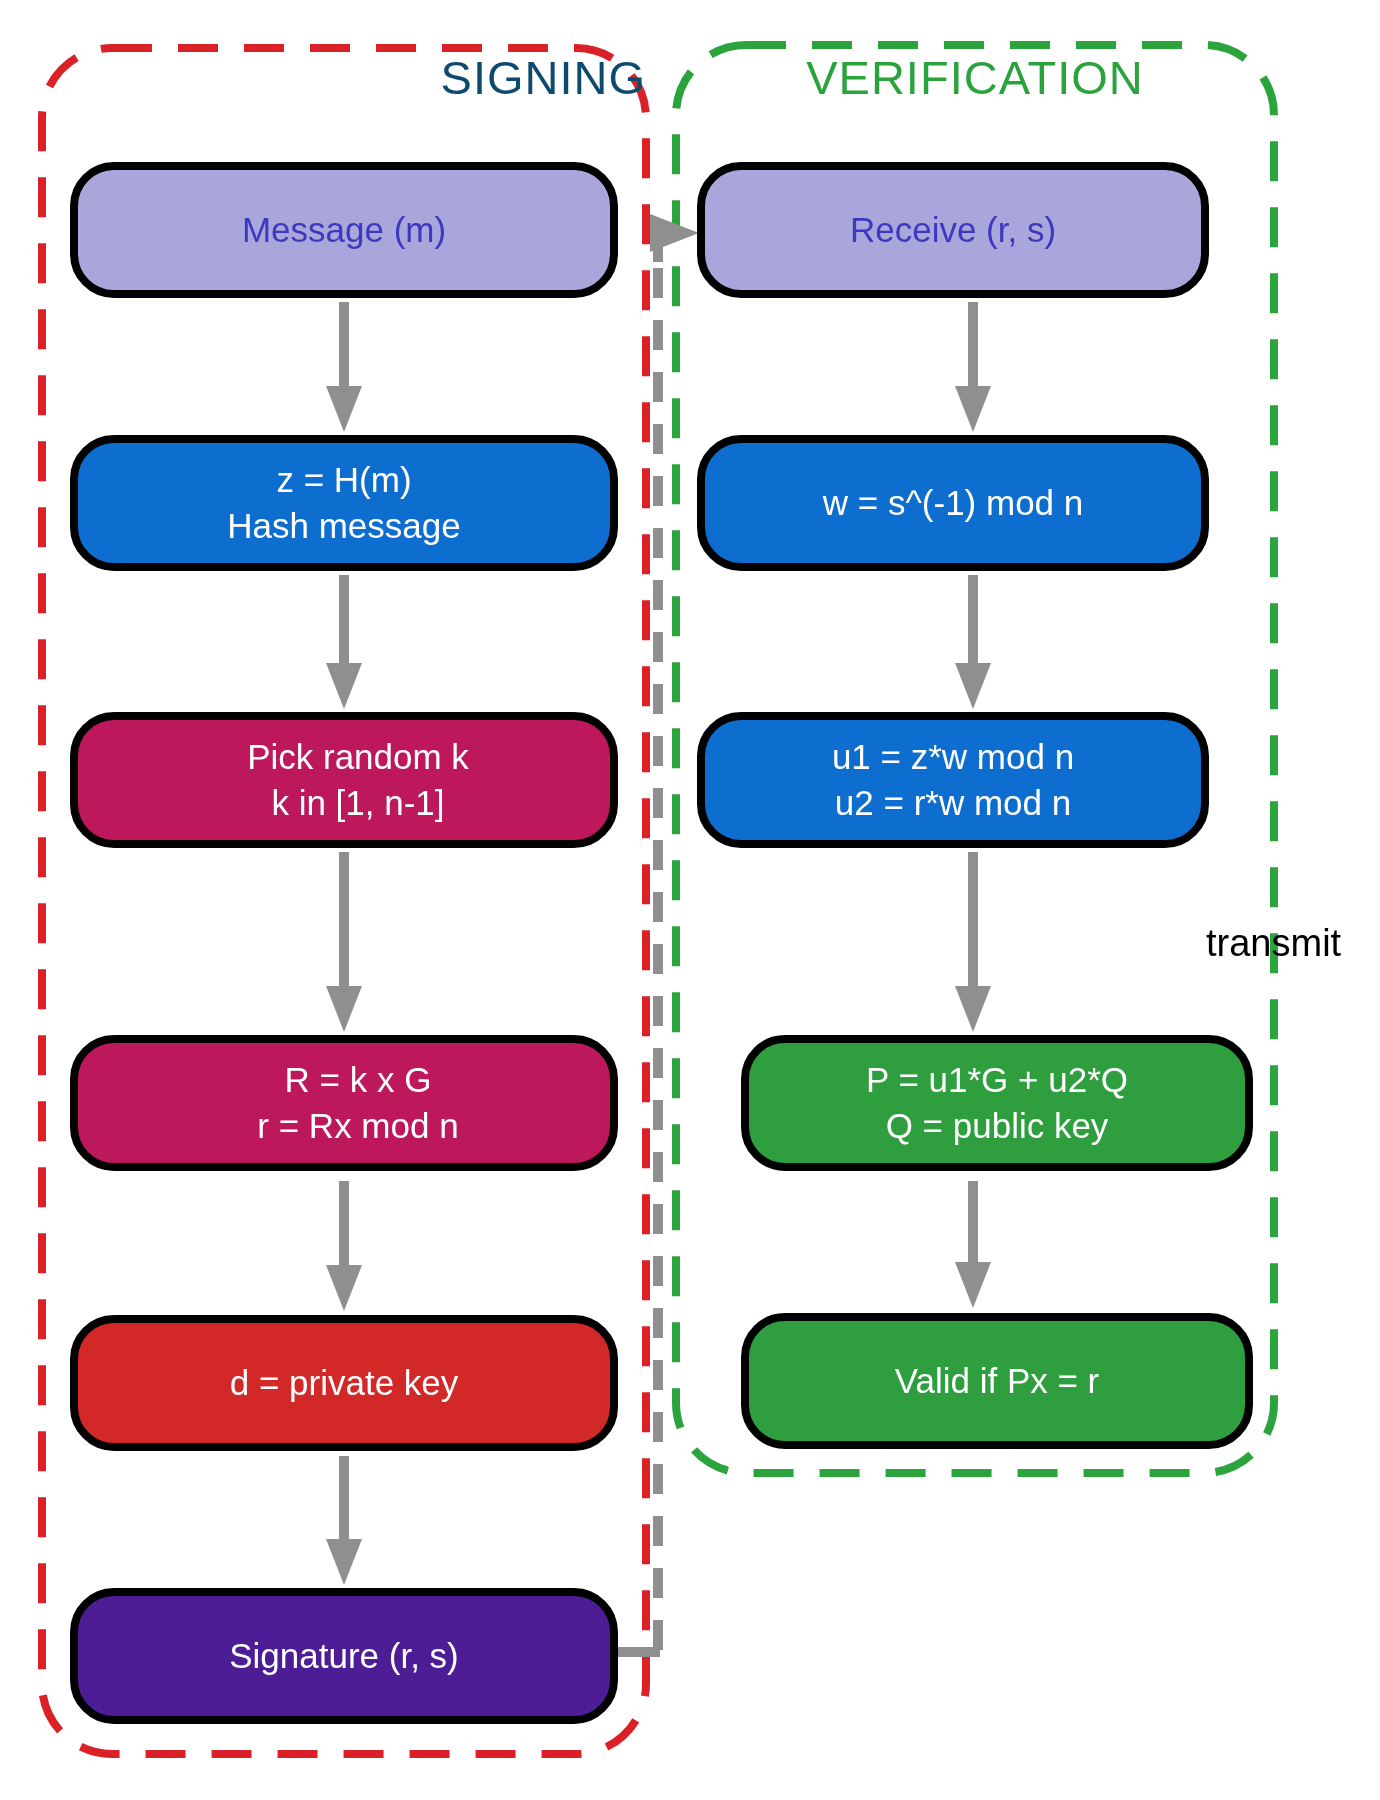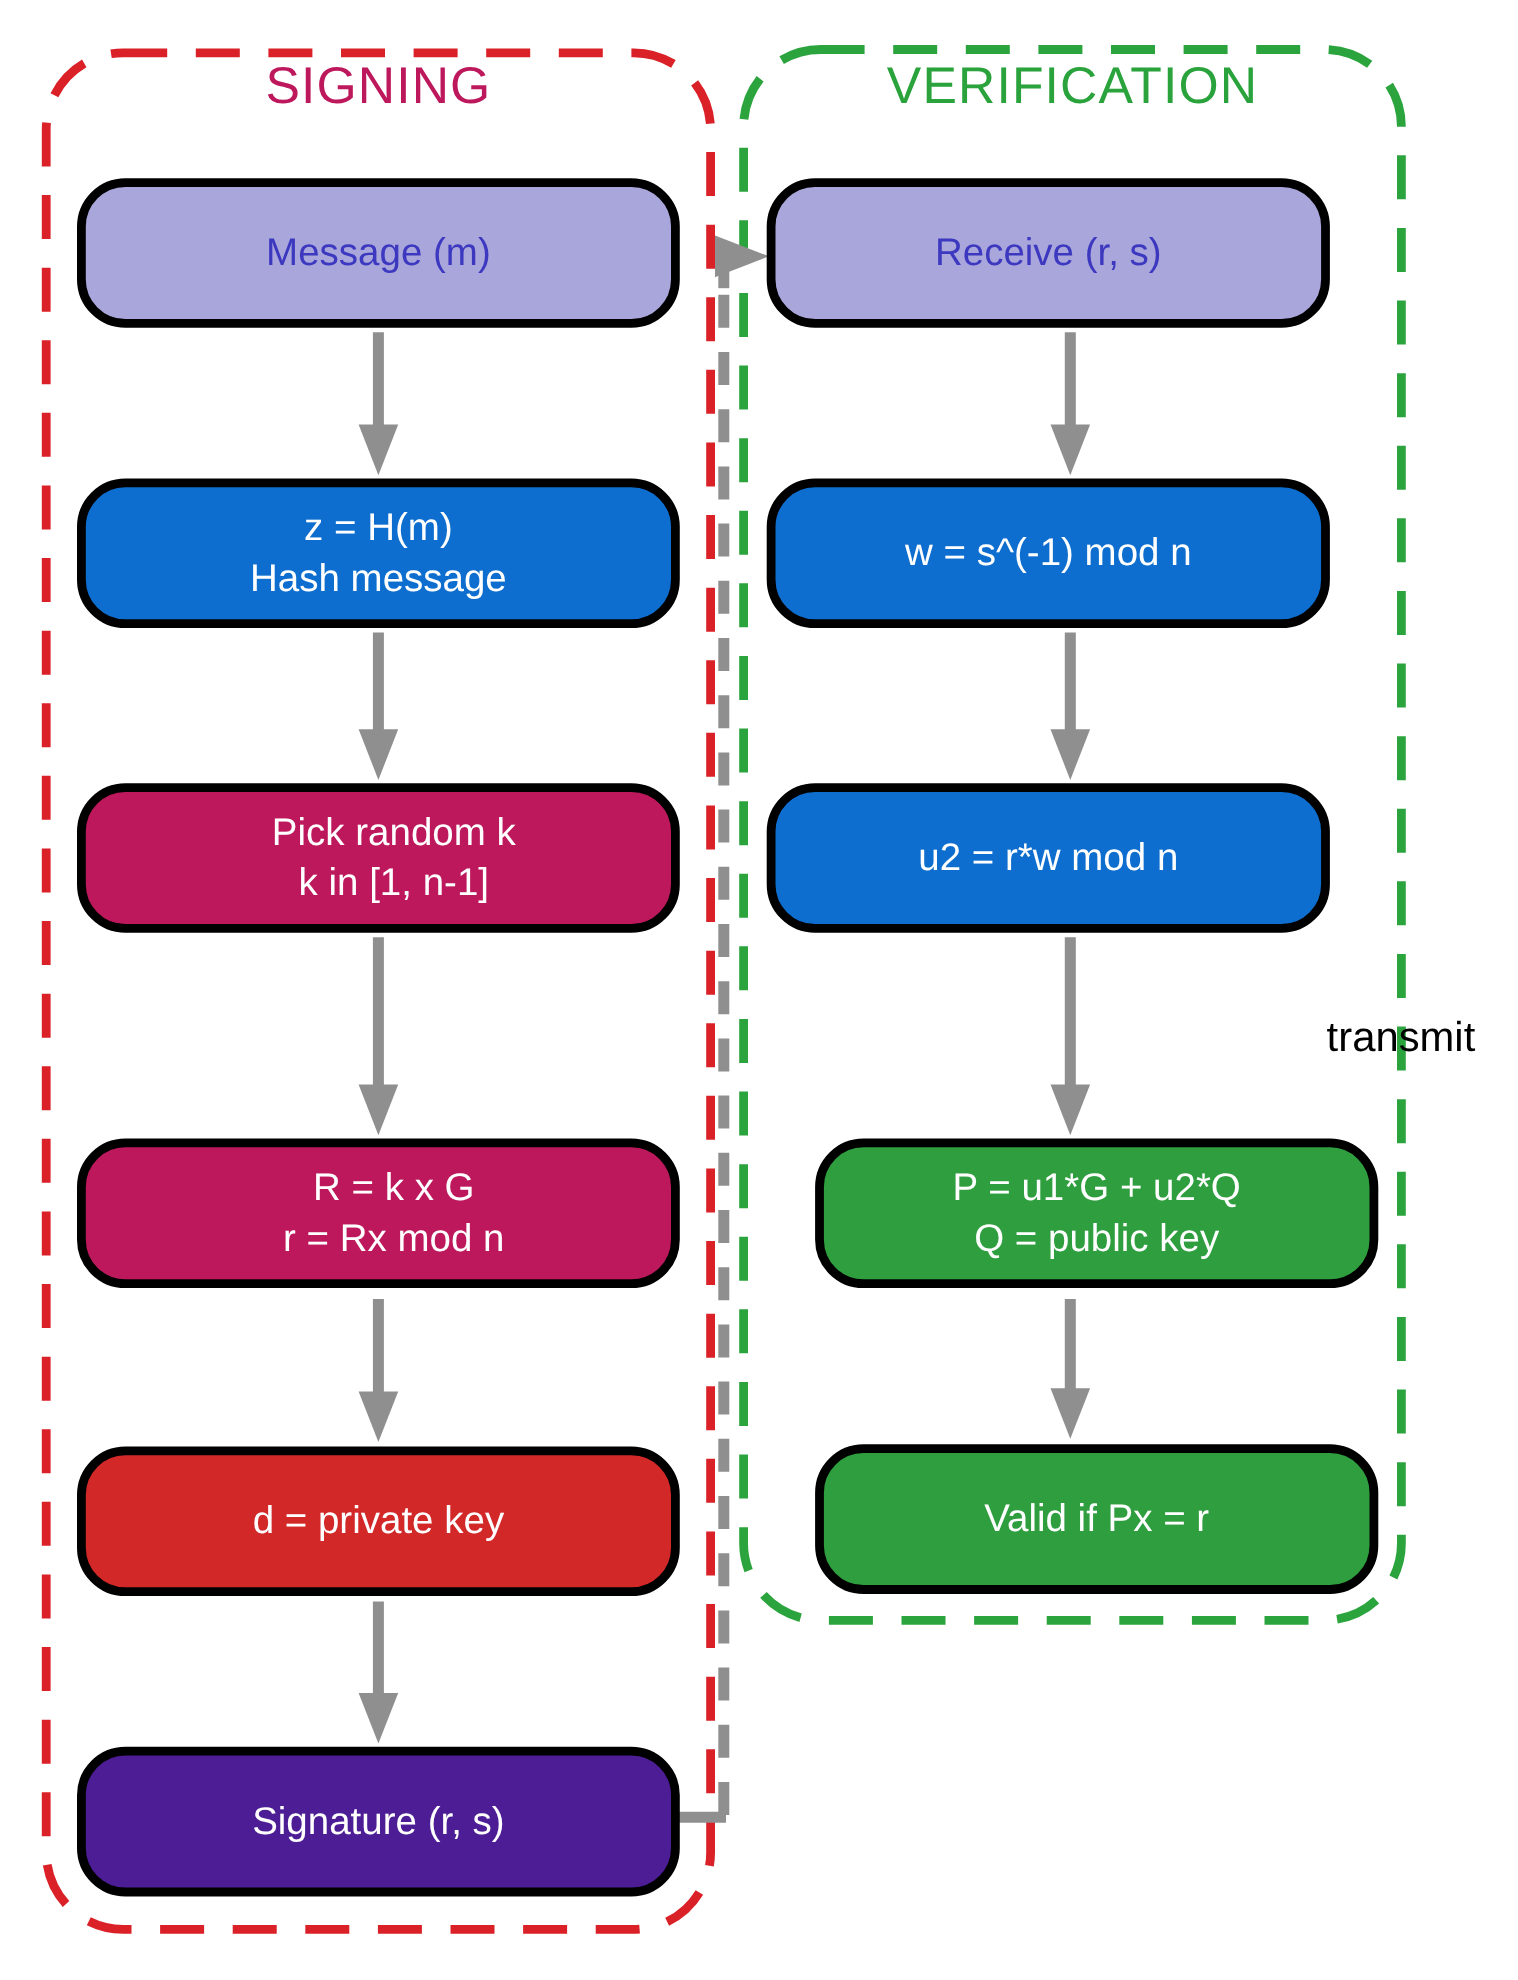--- a/index.html
+++ b/index.html
@@ -6,21 +6,21 @@
   body {
     width: 1380px; height: 1800px; position: relative;
     background: #ffffff; overflow: hidden;
     font-family: "Liberation Sans", sans-serif;
   }
   #deco-layer { position: absolute; left: 0; top: 0; width: 1380px; height: 1800px; z-index: 0; }
   .group-title {
     position: absolute; text-align: center; font-size: 47px; letter-spacing: 1px;
     z-index: 2; white-space: nowrap;
   }
-  #signing-title { left: 42px; width: 604px; top: 50px; color: #be185d; }
+  #signing-title { left: 42px; width: 604px; top: 50px; color: #0c4a6e; text-align: right; }
   #verification-title { left: 676px; width: 598px; top: 50px; color: #2aa33c; }
   .box {
     position: absolute; box-sizing: border-box; z-index: 1;
     border: 8px solid #000000; border-radius: 44px;
     display: flex; flex-direction: column; align-items: center; justify-content: center;
     font-size: 35px; line-height: 46px; color: #ffffff; text-align: center; white-space: nowrap;
   }
   .col-l { left: 70px;  width: 548px; height: 136px; }
   .col-r { left: 697px; width: 512px; height: 136px; }
   .lavender { background: #a9a6db; color: #3c38bf; }
@@ -118,20 +118,21 @@
   <span>Signature (r, s)</span>
 </div>
 
 <div class="box col-r lavender" style="top:162px">
   <span>Receive (r, s)</span>
 </div>
 <div class="box col-r blue" style="top:435px">
   <span>w = s^(-1) mod n</span>
 </div>
 <div class="box col-r blue" style="top:712px">
+  <span>u1 = z*w mod n</span>
   <span>u2 = r*w mod n</span>
 </div>
 <div class="box col-r greenbox" style="top:1035px">
   <span>P = u1*G + u2*Q</span>
   <span>Q = public key</span>
 </div>
 <div class="box col-r greenbox" style="top:1313px">
   <span>Valid if Px = r</span>
 </div>
 

